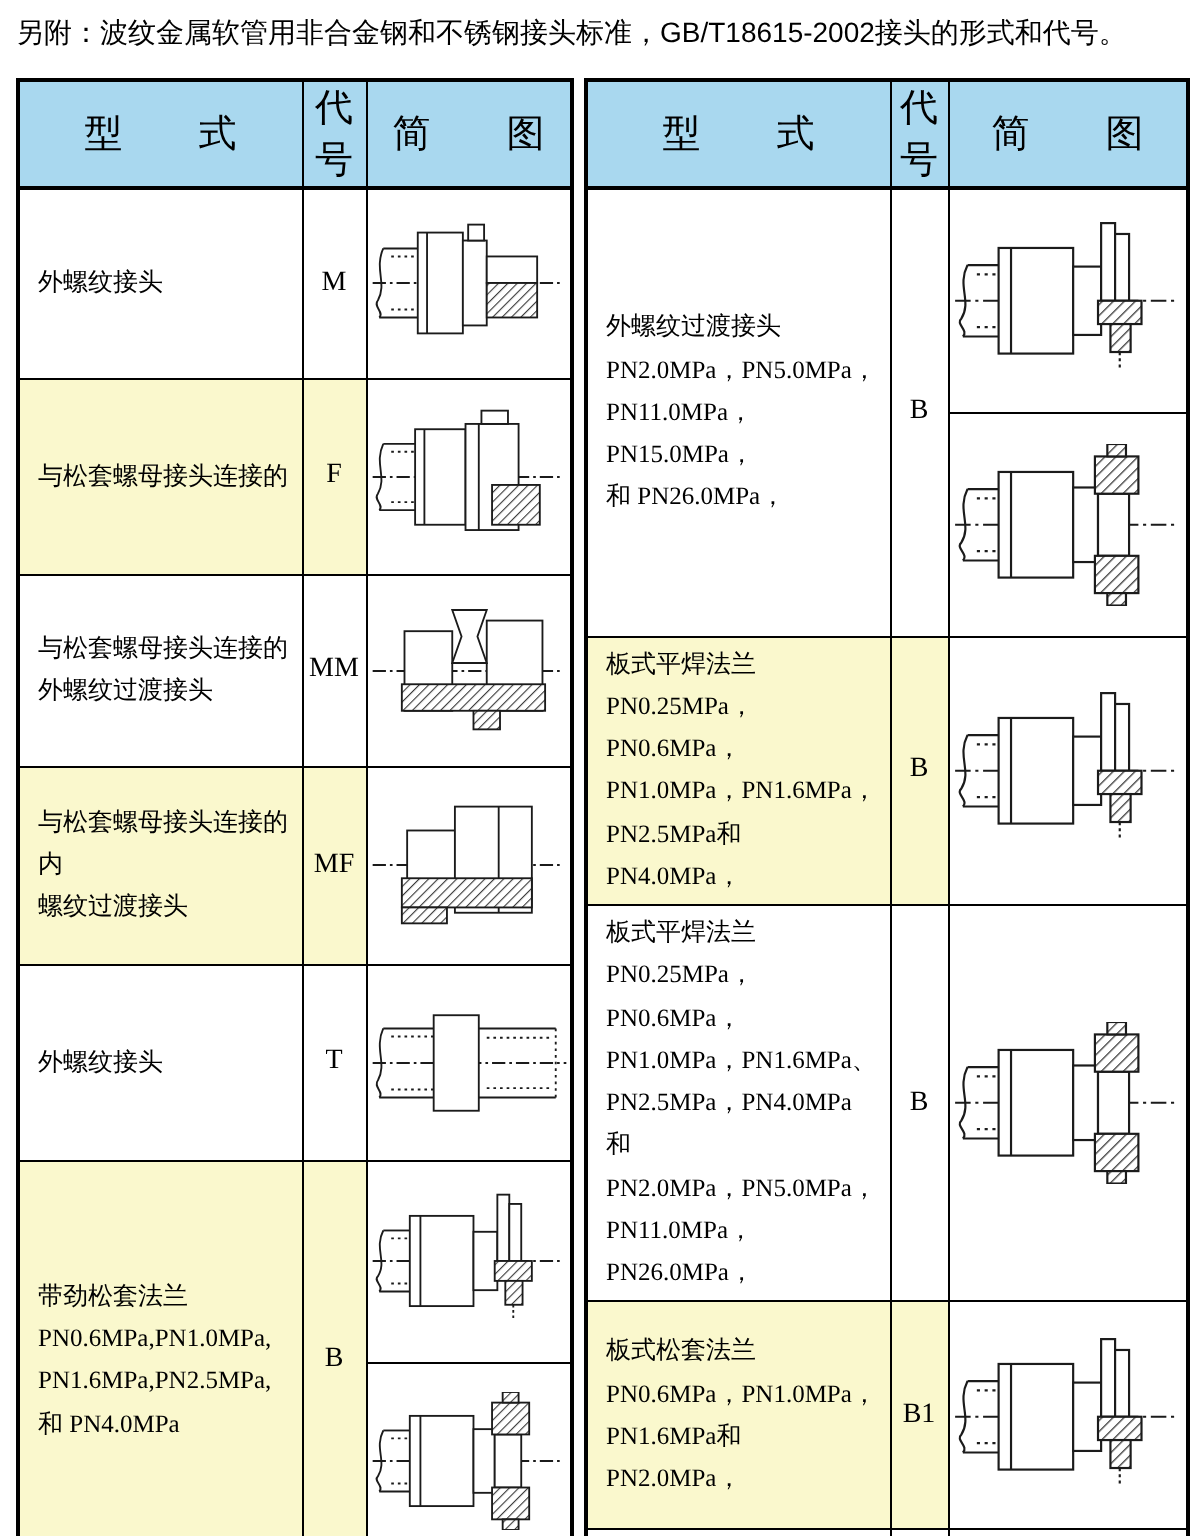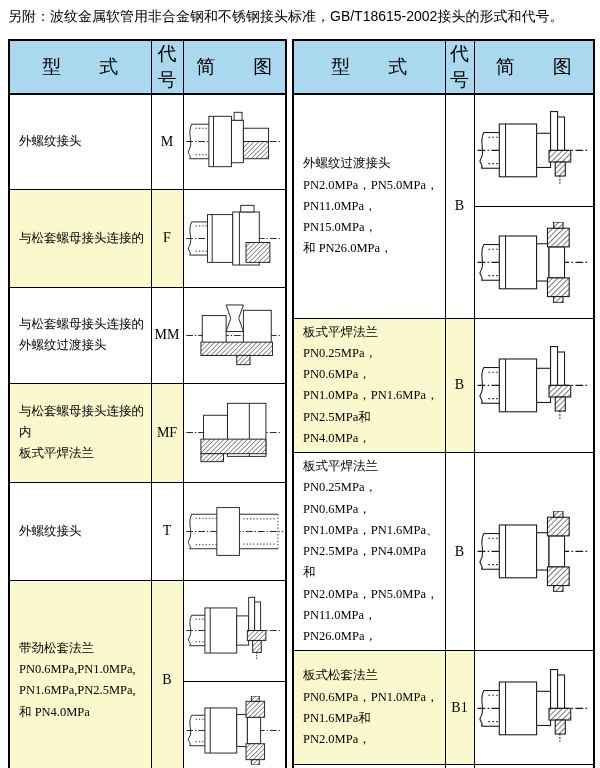--- a/index.html
+++ b/index.html
@@ -108,21 +108,21 @@
               <rect stroke="#1b1b1b" stroke-width="1.4" fill="#fff" x="26" y="22" width="36" height="60"></rect>
               <rect stroke="#1b1b1b" stroke-width="1.4" fill="#fff" x="88" y="14" width="42" height="68"></rect>
               <polygon stroke="#1b1b1b" stroke-width="1.4" fill="#fff" points="62,6 88,6 81,26 88,46 62,46 69,26"></polygon>
               <rect stroke="#1b1b1b" stroke-width="1.4" fill="url(#hatch)" x="24" y="62" width="108" height="20"></rect>
               <rect stroke="#1b1b1b" stroke-width="1.4" fill="url(#hatch)" x="78" y="82" width="20" height="14"></rect>
             </svg>
         </td>
       </tr>
       <tr class="hl" style="height:99px">
         <td class="type">与松套螺母接头连接的内
-板式平焊法兰</td>
+螺纹过渡接头</td>
         <td class="code">MF</td>
         <td class="diag">
           <svg class="d" viewBox="0 0 150 104" preserveAspectRatio="xMidYMid meet">
               <line stroke="#1b1b1b" stroke-width="1.4" fill="none" x1="2" y1="52" x2="146" y2="52" stroke-dasharray="10 3 2 3"></line>
               <rect stroke="#1b1b1b" stroke-width="1.4" fill="#fff" x="28" y="26" width="36" height="52"></rect>
               <rect stroke="#1b1b1b" stroke-width="1.4" fill="#fff" x="64" y="8" width="58" height="80"></rect>
               <line stroke="#1b1b1b" stroke-width="1.4" fill="none" x1="97" y1="8" x2="97" y2="88"></line>
               <rect stroke="#1b1b1b" stroke-width="1.4" fill="url(#hatch)" x="24" y="62" width="98" height="22"></rect>
               <rect stroke="#1b1b1b" stroke-width="1.4" fill="url(#hatch)" x="24" y="84" width="34" height="12"></rect>
             </svg>

